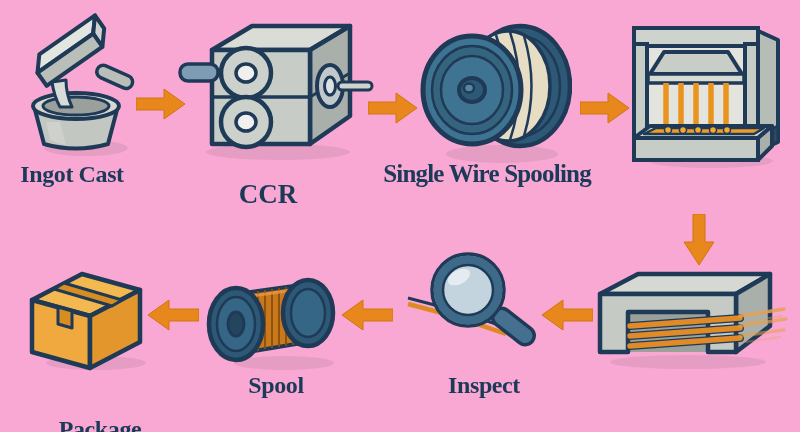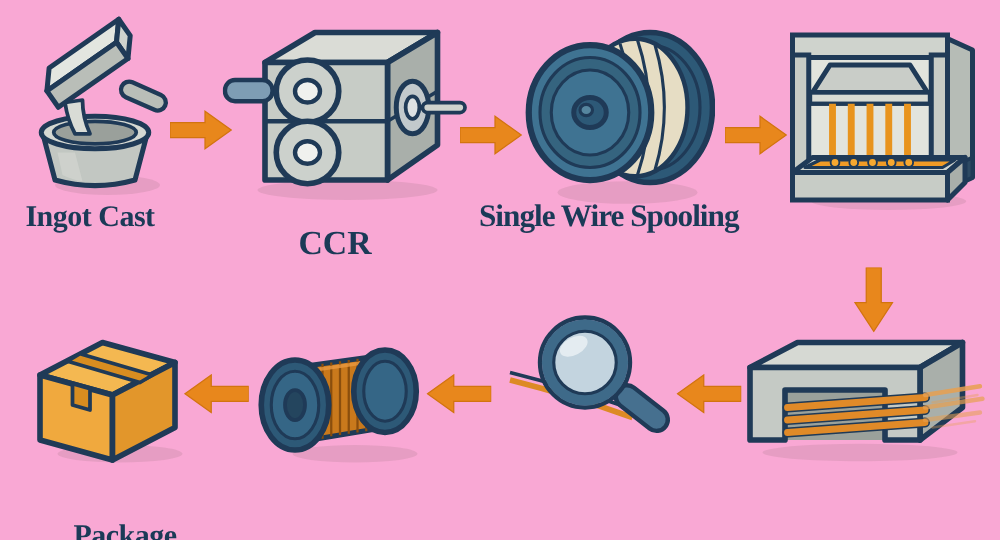--- a/index.html
+++ b/index.html
@@ -189,20 +189,21 @@
       <g transform="rotate(38 95 68)">
         <rect x="86" y="58" width="48" height="18" rx="9" fill="#46708f" stroke="#1f3a57" stroke-width="3.5"></rect>
       </g>
 
       <circle cx="62" cy="40" r="36" fill="none" stroke="#1f3a57" stroke-width="3.5"></circle>
       <circle cx="62" cy="40" r="30" fill="#c3d4df" stroke="#3e6a89" stroke-width="9"></circle>
       <circle cx="62" cy="40" r="25" fill="none" stroke="#1f3a57" stroke-width="2.5"></circle>
       <ellipse cx="53" cy="27" rx="12" ry="7" transform="rotate(-28 53 27)" fill="rgba(255,255,255,0.55)"></ellipse>
     </svg>
   </div>
+  <div class="label" style="left:484px;top:372px;">Inspect</div>
 
   <svg class="arrow" style="left:341px;top:299px;" width="52" height="32" viewBox="0 0 52 32">
     <polygon points="52,10 22,10 22,1 1,16 22,31 22,22 52,22" fill="#e8871c" stroke="#d2740f" stroke-width="1"></polygon>
   </svg>
 
   <div class="step" style="left:206px;top:268px;">
     <svg class="icon-svg" width="132" height="104" viewBox="0 0 132 104">
       <ellipse cx="78" cy="95" rx="50" ry="7" fill="rgba(70,65,45,0.10)"></ellipse>
 
       <polygon points="30,26 102,16 102,74 30,86" fill="#c9791c" stroke="#1f3a57" stroke-width="4" stroke-linejoin="round"></polygon>
@@ -220,20 +221,21 @@
       <path d="M32 30 L100 20" stroke="#ea9940" stroke-width="3" opacity="0.8"></path>
 
       <ellipse cx="102" cy="45" rx="25" ry="33" fill="#2d5977" stroke="#1f3a57" stroke-width="4.5"></ellipse>
       <ellipse cx="102" cy="45" rx="17" ry="24" fill="#356686" stroke="#1f3a57" stroke-width="2.5"></ellipse>
 
       <ellipse cx="30" cy="56" rx="27" ry="36" fill="#2d5977" stroke="#1f3a57" stroke-width="4.5"></ellipse>
       <ellipse cx="30" cy="56" rx="19" ry="27" fill="#356686" stroke="#1f3a57" stroke-width="2.5"></ellipse>
       <ellipse cx="30" cy="56" rx="8" ry="12" fill="#24455e" stroke="#1f3a57" stroke-width="3"></ellipse>
     </svg>
   </div>
+  <div class="label" style="left:276px;top:372px;">Spool</div>
 
   <svg class="arrow" style="left:147px;top:299px;" width="52" height="32" viewBox="0 0 52 32">
     <polygon points="52,10 22,10 22,1 1,16 22,31 22,22 52,22" fill="#e8871c" stroke="#d2740f" stroke-width="1"></polygon>
   </svg>
 
   <div class="step" style="left:14px;top:260px;">
     <svg class="icon-svg" width="140" height="112" viewBox="0 0 140 112">
       <ellipse cx="82" cy="103" rx="50" ry="7" fill="rgba(70,65,45,0.10)"></ellipse>
       <g stroke="#1f3a57" stroke-width="4.5" stroke-linejoin="round">
         <polygon points="18,40 68,14 126,30 76,56" fill="#f4b851"></polygon>

